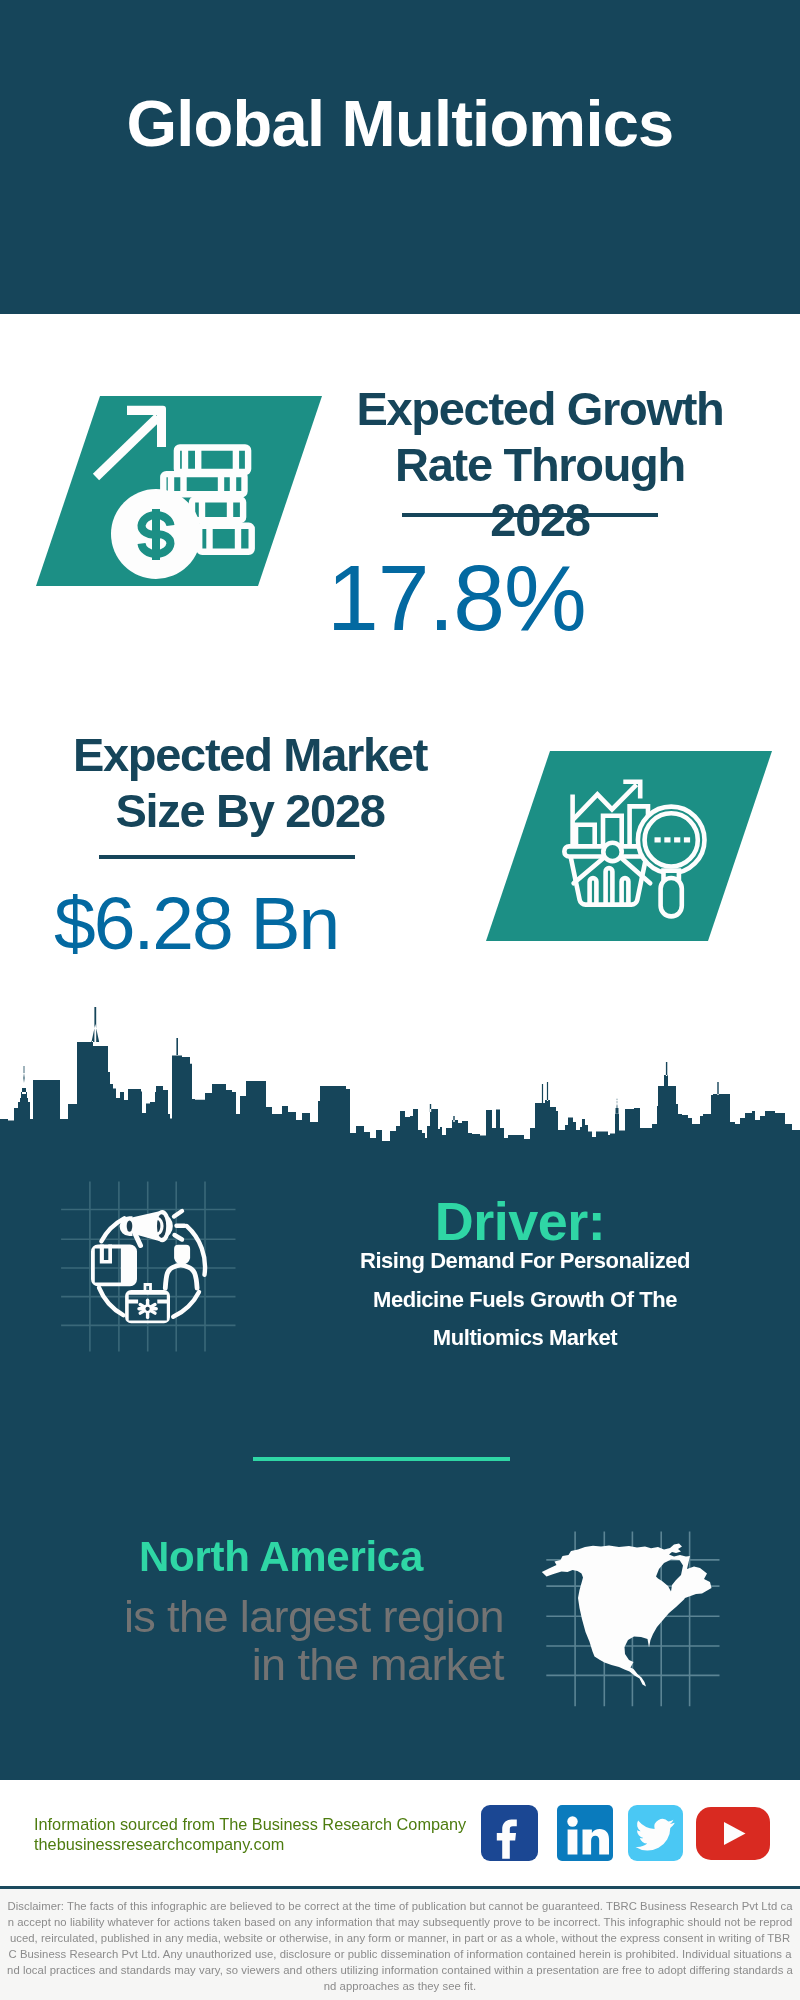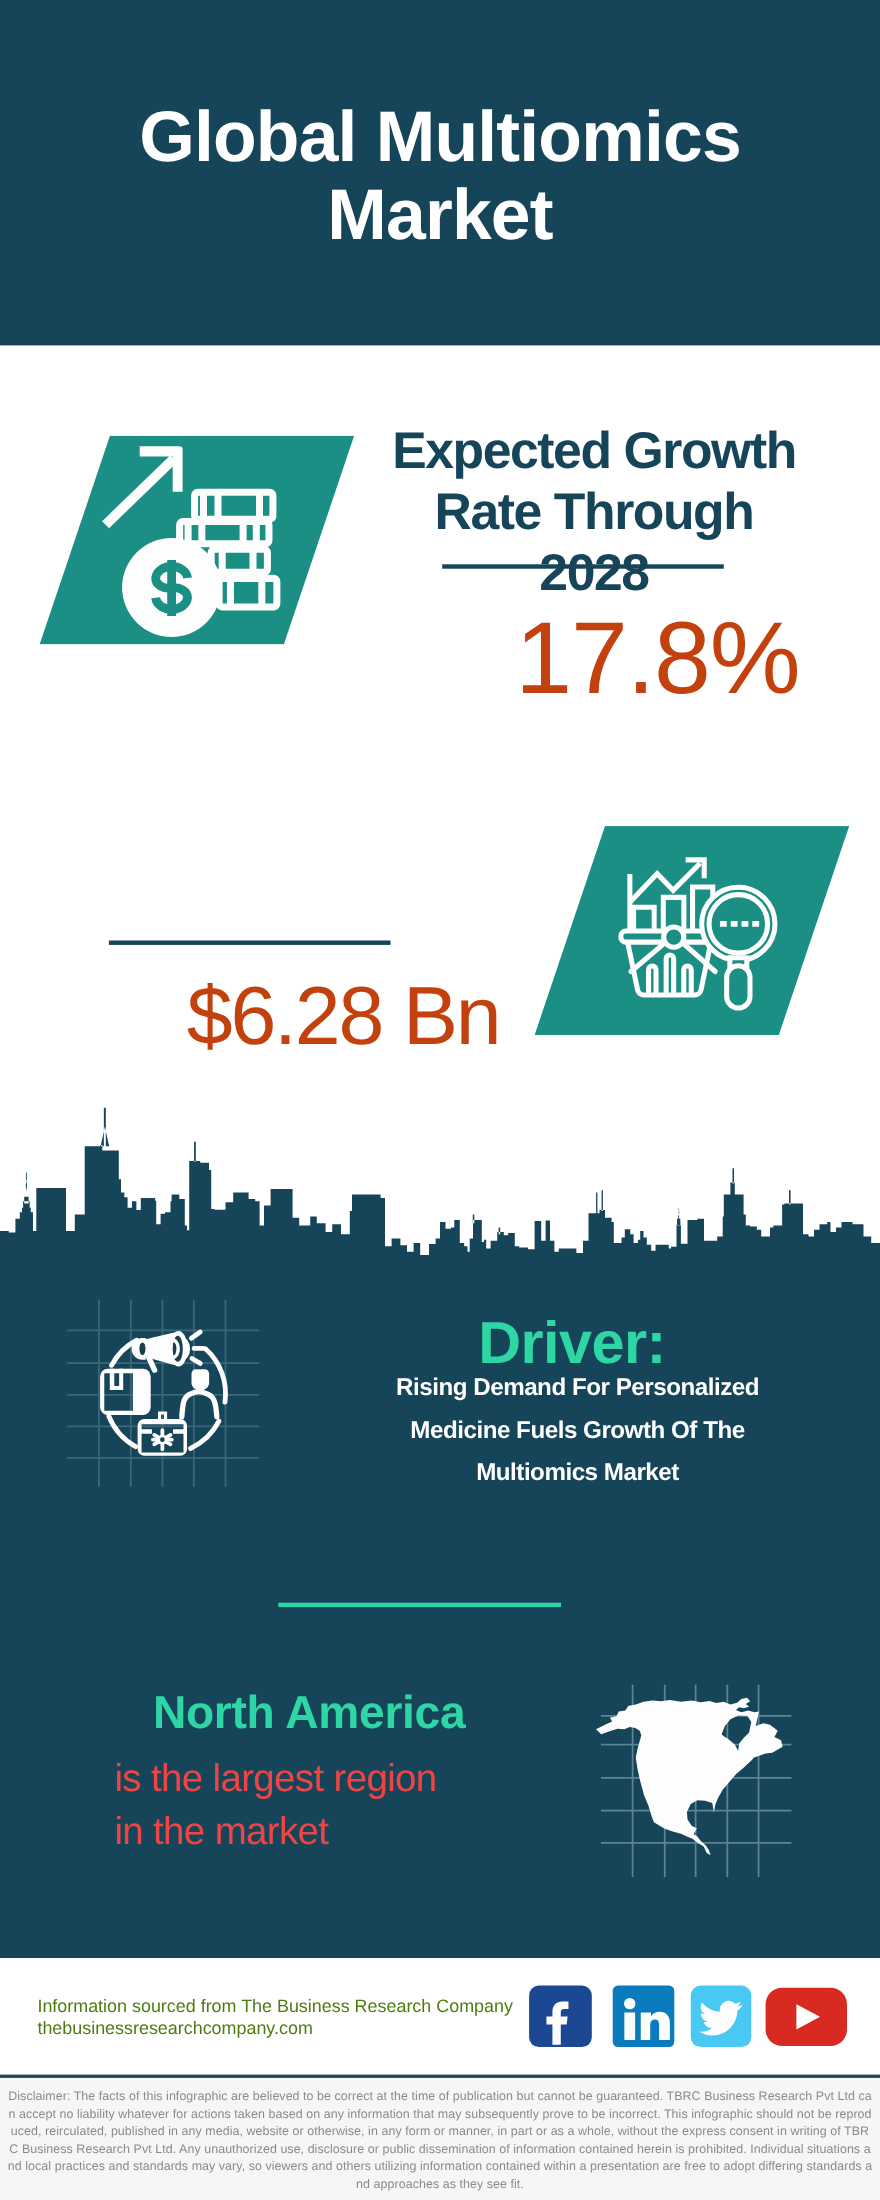--- a/index.html
+++ b/index.html
@@ -12,49 +12,49 @@
   .header h1 { position:absolute; left:0; top:88px; width:800px; color:#fff; font-size:65px;
                font-weight:bold; line-height:71px; text-align:center; letter-spacing:-0.75px; }
 
   
   .para { position:absolute; background:#1c8f85; clip-path:polygon(22.38% 0, 100% 0, 77.62% 100%, 0 100%); }
   .icon-abs { position:absolute; }
 
   .stat-title { position:absolute; color:#16455a; font-weight:bold; text-align:center;
                 font-size:47px; line-height:55.5px; letter-spacing:-1.3px; }
   .rule { position:absolute; background:#16455a; height:4px; }
-  .stat-val { position:absolute; color:#c2410c; font-size:93px; text-align:right;
+  .stat-val { position:absolute; color:#0369a1; font-size:93px; text-align:left;
               font-weight:500; letter-spacing:-1px; }
 
   
   .band { position:absolute; left:0; top:1144px; width:800px; height:636px; background:#16455a; }
   .skyline { position:absolute; left:0; top:1002px; width:800px; height:144px; }
 
   .driver-h { position:absolute; color:#2fd6a5; font-weight:bold; font-size:54px; text-align:center; letter-spacing:-0.5px; }
   .driver-b { position:absolute; color:#fff; font-weight:bold; font-size:22px; line-height:38.5px; text-align:center; letter-spacing:-0.45px; }
   .mini-rule { position:absolute; background:#2fd6a5; height:4px; }
 
   .region-h { position:absolute; color:#2fd6a5; font-weight:bold; font-size:42px; text-align:center; letter-spacing:-0.3px; }
-  .region-b { position:absolute; color:#ef4444; font-size:35px; line-height:47.8px; text-align:left; font-weight:400; letter-spacing:-0.6px; }
+  .region-b { position:absolute; color:#737373; font-size:45px; line-height:47.8px; text-align:right; font-weight:400; letter-spacing:-0.6px; }
 
   
   .footer { position:absolute; left:0; top:1780px; width:800px; height:108px; background:#fff; }
   .src { position:absolute; left:34px; top:1815px; width:480px; color:#4d7c0f; font-size:16.3px; line-height:19.7px; }
   .social { position:absolute; display:block; overflow:hidden; }
 
   .disc { position:absolute; left:0; top:1886px; width:800px; height:114px; background:#f6f6f5;
           border-top:3px solid #1b4a5e; color:#8b8b8b; font-size:11.3px; letter-spacing:0.06px; line-height:16px;
           padding:9px 7px 0 7px; word-break:break-all; text-align:center; }
 </style>
 </head>
 <body>
 
 <div class="page">
   <div class="header">
-    <h1><span>Global Multiomics</span><br><span>Market</span></h1>
+    <h1><span>Global Multiomics</span><br></h1>
   </div>
 
   <div class="para" style="left:36px; top:396px; width:286px; height:190px;"></div>
   <svg class="icon-abs" width="170" height="180" viewBox="0 0 170 180" style="left:92px; top:404px;">
     <g fill="none" stroke="#fdfdfd" stroke-width="9">
       <path d="M4,73 L66,13"></path>
     </g>
     <path fill="#fdfdfd" d="M35,1.7 h36 a3,3 0 0 1 3,3 v38.3 h-9 V11 H35 Z"></path>
     <g fill="none" stroke="#fdfdfd" stroke-width="6.4">
       <rect x="84.9" y="43.5" width="71.2" height="24.5" rx="3"></rect>
@@ -72,20 +72,24 @@
       <path d="M78.5,121.5 a14.5,11.5 0 0 0 -14.5,-10.5 a14.5,11.5 0 0 0 -14.5,10.5 a12,9 0 0 0 14.5,9 a12,9 0 0 1 14.5,9 a14.5,11.5 0 0 1 -14.5,10.5 a14.5,11.5 0 0 1 -14.5,-10.5"></path>
     </g>
   </svg>
   <div class="stat-title" style="left:340px; top:381px; width:400px;">
     <span>Expected Growth</span><br>
     <span>Rate Through 2028</span>
   </div>
   <div class="rule" style="left:402px; top:513px; width:256px;"></div>
   <div class="stat-val" style="left:327px; top:545px; width:400px;">17.8%</div>
 
+  <div class="stat-title" style="left:50px; top:727px; width:400px;">
+    <span>Expected Market</span><br>
+    <span>Size By 2028</span>
+  </div>
   <div class="rule" style="left:99px; top:855px; width:256px;"></div>
   <div class="stat-val" style="left:54px; top:880px; width:400px; font-size:75px; letter-spacing:-2px;">$6.28 Bn</div>
   <div class="para" style="left:486px; top:751px; width:286px; height:190px;"></div>
   <svg class="icon-abs" width="150" height="148" viewBox="0 0 150 148" style="left:560px; top:775px;">
     <g fill="none" stroke="#fdfdfd" stroke-width="4.6" stroke-linejoin="miter" stroke-linecap="butt">
 
       <path d="M12.6,19.5 V72.3"></path>
 
       <path d="M12.6,45.2 L37.4,19.3 L52.0,34.4 L76.5,9.7"></path>
 

